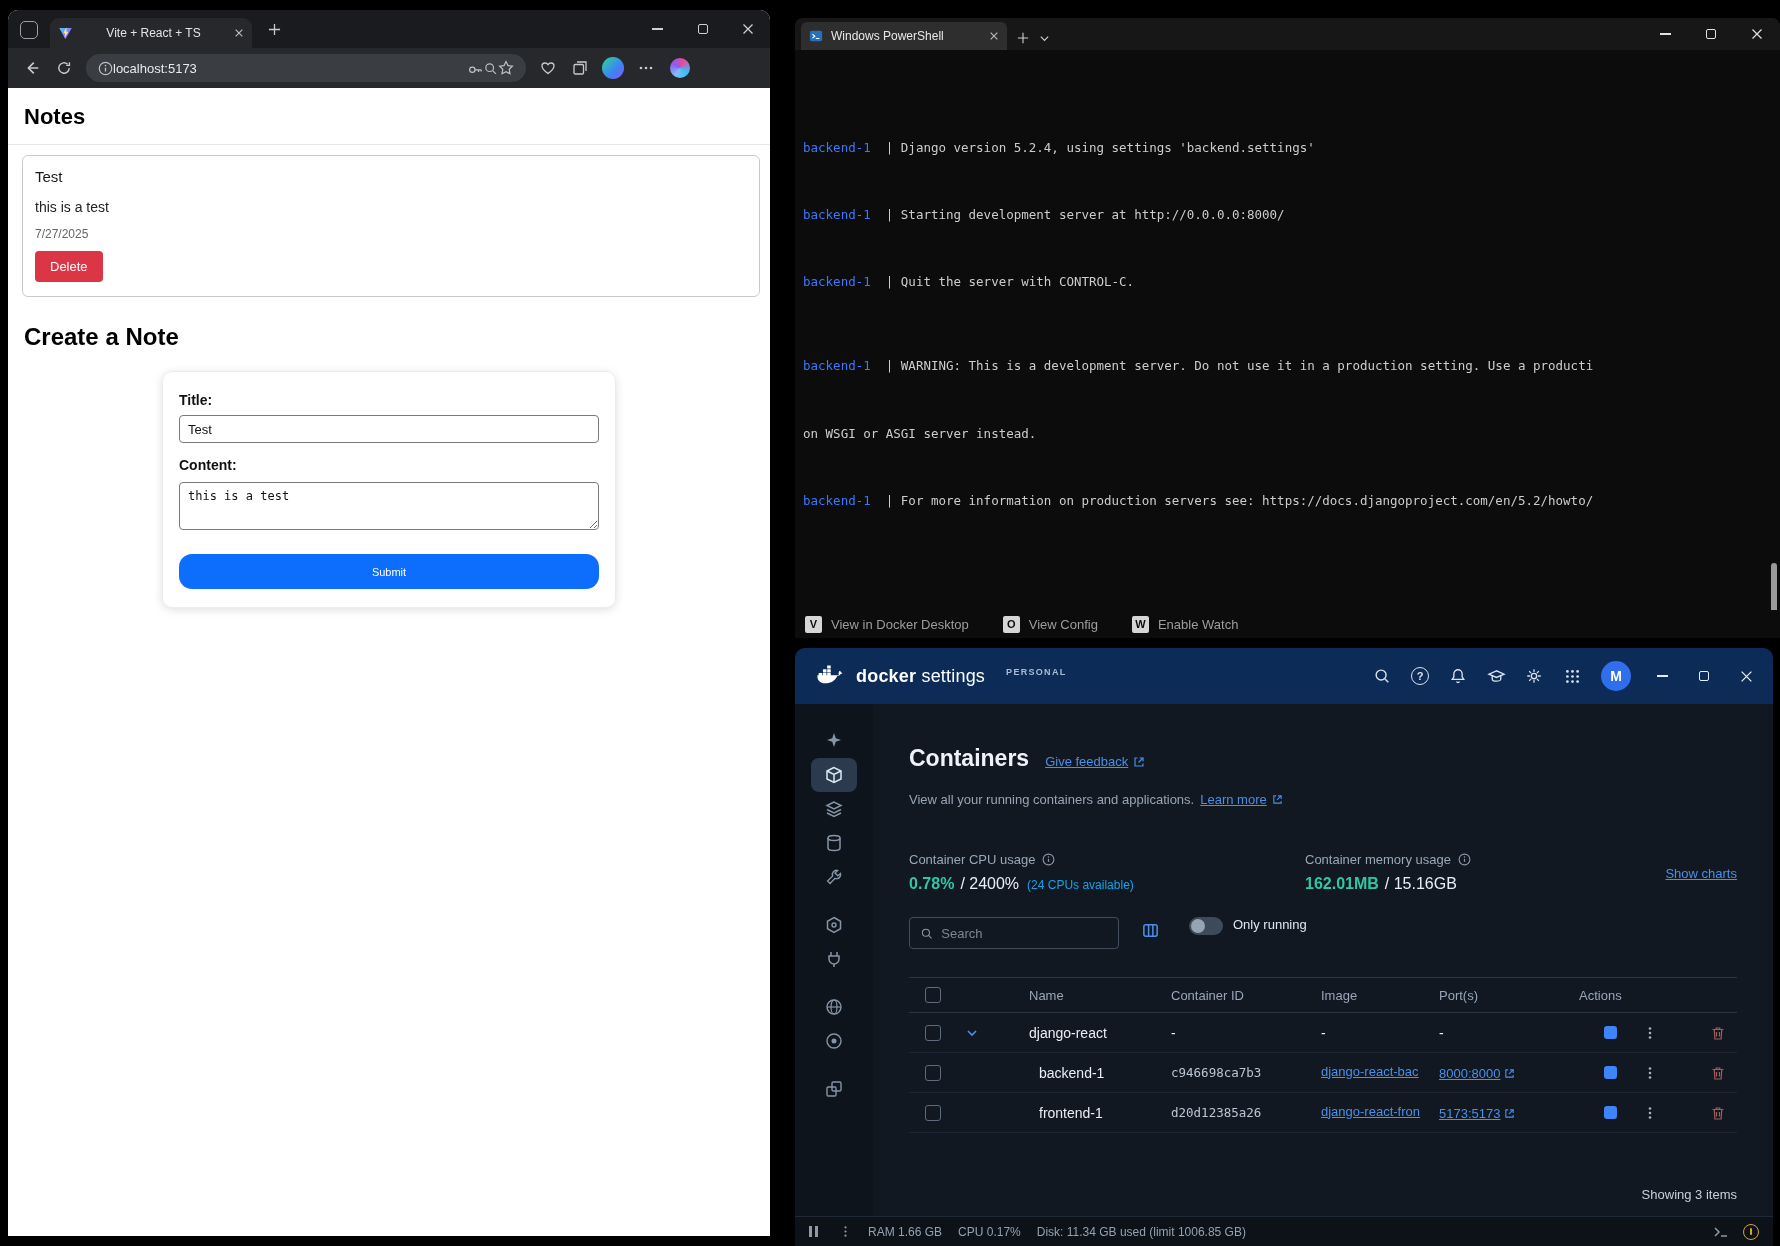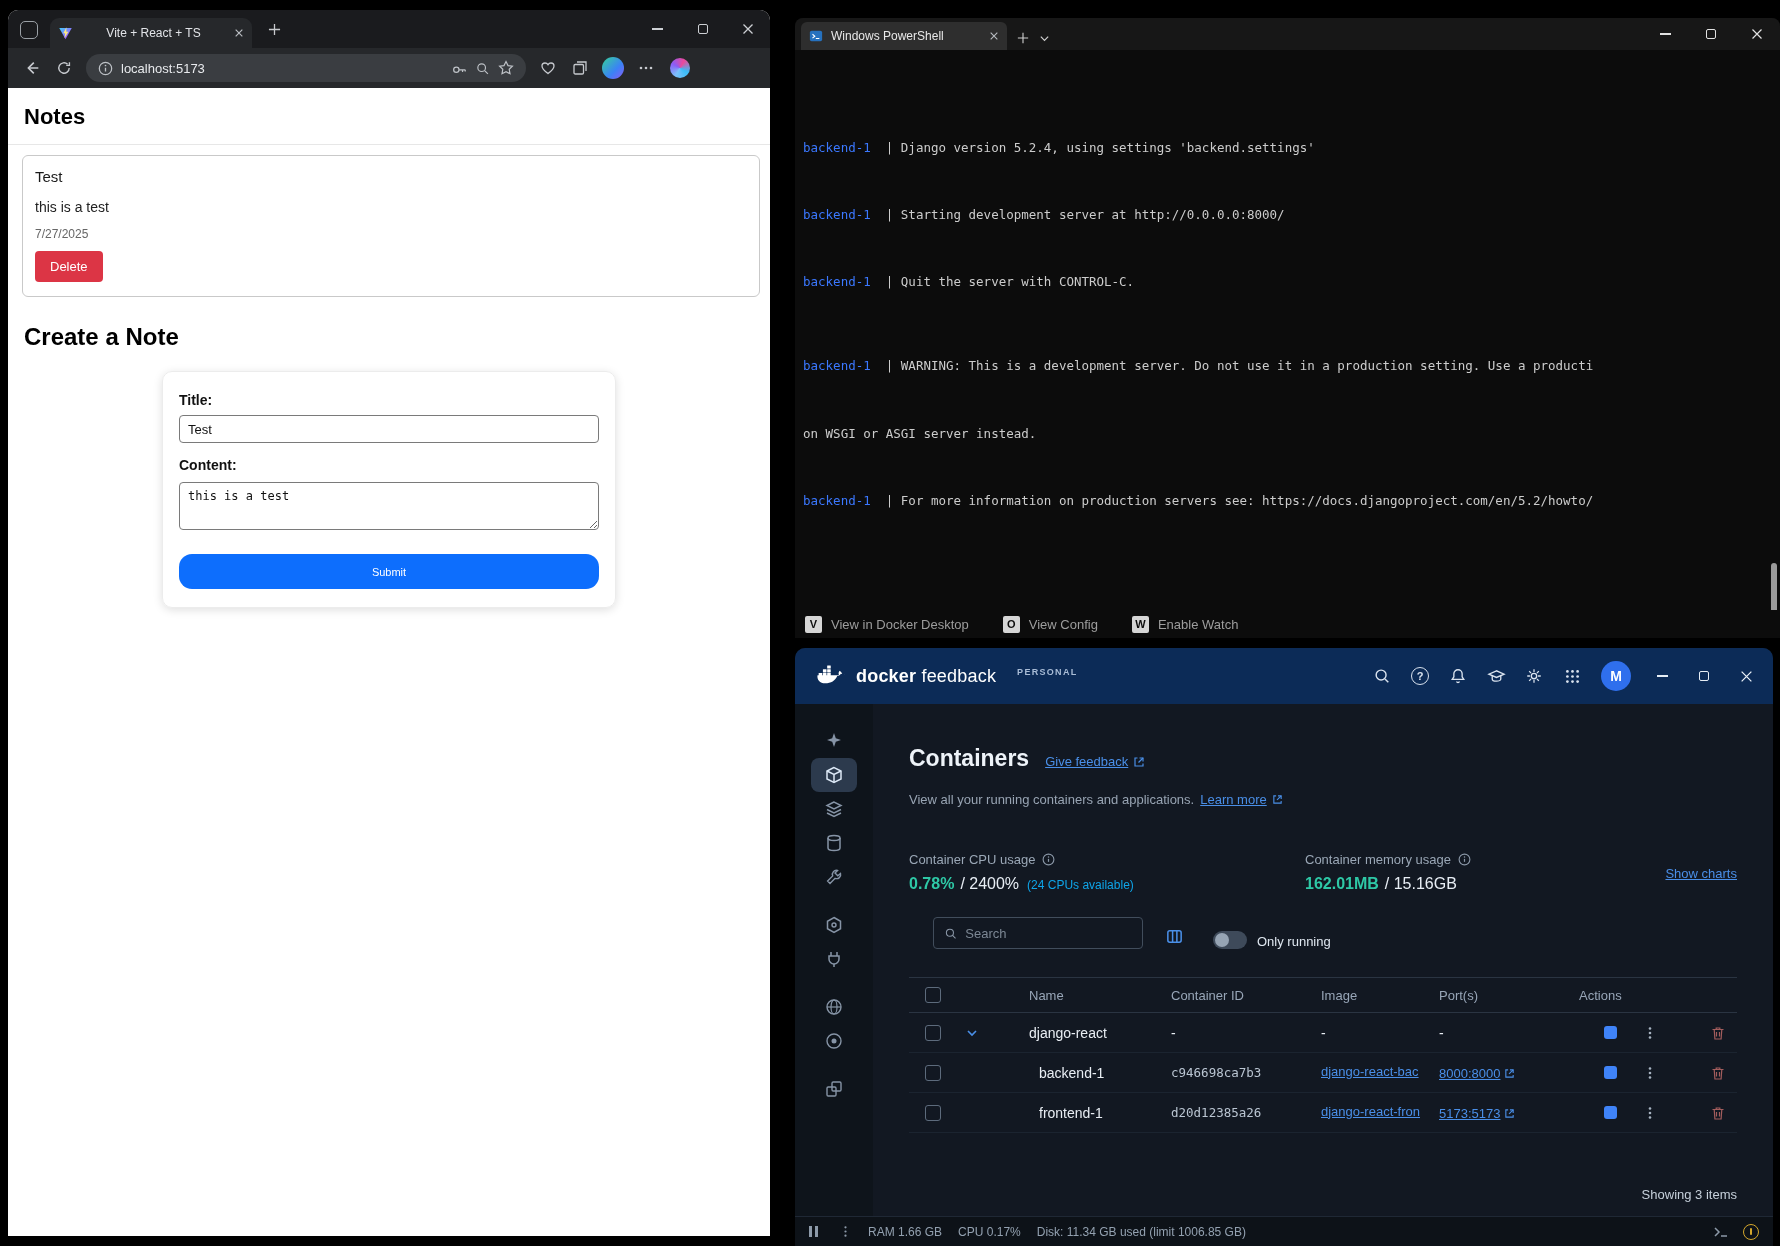--- a/index.html
+++ b/index.html
@@ -21,21 +21,21 @@
   .b-icon-btn { display:grid; place-items:center; color:#b9bdc2; }
   .b-newtab { margin:0 0 7px 10px; width:24px; height:24px; display:grid; place-items:center; color:#c8cacd; }
   .b-controls { position:absolute; right:0; top:0; height:38px; display:flex; }
   .b-ctl { width:45px; height:100%; display:grid; place-items:center; color:#cdd0d4; }
   .glyph-min { width:11px; height:1.6px; background:currentColor; }
   .glyph-max { width:10px; height:10px; border:1.3px solid currentColor; border-radius:2px; }
 
   .b-navbar { height:40px; background:#26282b; display:flex; align-items:center; padding:0 10px; gap:4px; }
   .b-nav-ico { width:28px; height:28px; display:grid; place-items:center; color:#c6c9ce; }
   .b-pill { width:440px; height:28px; background:#3a3d41; border-radius:14px;
-    display:flex; align-items:center; gap:8px; padding:0 12px; margin:0 4px; }
+    display:flex; align-items:center; padding:0 12px; margin:0 4px; }
   .b-url { color:#e8eaed; font-size:13px; flex:1; }
   .pill-ico { color:#bdc1c6; display:grid; place-items:center; }
   .b-avatar { width:22px; height:22px; border-radius:50%; background:linear-gradient(135deg,#34d399,#3b82f6 60%,#8b5cf6); margin:0 4px; }
   .b-copilot { width:20px; height:20px; border-radius:50%;
     background:conic-gradient(from 210deg,#7cc0fa,#8b5cf6,#ec4899,#38bdf8,#7cc0fa); margin:0 6px; }
 
   .b-content { position:absolute; top:78px; left:0; right:0; bottom:0; background:#fff; color:#111; overflow:hidden; }
   .notes-h1 { font-size:22px; font-weight:700; color:#000; margin:16px 0 14px 16px; }
   .notes-divider { border-bottom:1px solid #e7e7e7; }
   .note-card { margin:10px 10px 0 14px; border:1px solid #c9c9c9; border-radius:6px; padding:12px 12px 14px; }
@@ -107,21 +107,21 @@
   .d-link { color:var(--accent-blue,#4a8fe8); font-size:13px; text-decoration:underline; cursor:pointer;
     display:inline-flex; align-items:center; gap:5px; }
   .d-sub { margin-top:20px; font-size:13px; color:#98a4b3; display:flex; align-items:center; gap:6px; }
   .d-stats { margin-top:45px; display:flex; position:relative; }
   .d-stat:first-child { width:396px; }
   .d-stat-label { font-size:13px; color:#9aa7b6; display:flex; align-items:center; gap:7px; }
   .d-stat-value { margin-top:8px; font-size:16px; color:#e8eef5; display:flex; align-items:baseline; gap:6px; }
   .d-stat-value .teal { color:var(--stat-teal,#2ec8a6); font-weight:600; }
   .d-stat-note { font-size:12px; color:#0ea5e9; margin-left:2px; }
   .d-showcharts { position:absolute; right:0; top:14px; }
-  .d-searchrow { margin-top:24px; display:flex; align-items:flex-end;margin-left:24px; }
+  .d-searchrow { margin-top:24px; display:flex; align-items:flex-start; }
   .d-search { width:210px; height:32px; border:1px solid #414d5c; border-radius:4px; background:transparent;
     display:flex; align-items:center; gap:8px; padding:0 10px; color:#8b98a8; }
   .d-search input { background:transparent; border:none; outline:none; color:#dfe7f0; font-size:13px;
     width:100%; font-family:inherit; }
   .d-search input::placeholder { color:#7c8794; }
   .d-colsbtn { margin-left:18px; color:var(--accent-blue,#4a8fe8); display:grid; place-items:center;
     width:26px; height:26px; cursor:pointer; }
   .d-toggle { margin-left:26px; width:34px; height:18px; border-radius:9px; background:#3e4a5a; position:relative; cursor:pointer; }
   .d-toggle .knob { position:absolute; left:2px; top:2px; width:14px; height:14px; border-radius:50%; background:#96a4b4; }
   .d-toggle-label { margin-left:10px; font-size:13px; color:#dfe7f0; }
@@ -413,21 +413,21 @@
               <rect x="2" y="9.5" width="4.3" height="3.8" rx=".4"></rect>
               <rect x="7.1" y="9.5" width="4.3" height="3.8" rx=".4"></rect>
               <rect x="12.2" y="9.5" width="4.3" height="3.8" rx=".4"></rect>
               <rect x="7.1" y="4.9" width="4.3" height="3.8" rx=".4"></rect>
               <rect x="12.2" y="4.9" width="4.3" height="3.8" rx=".4"></rect>
               <rect x="12.2" y="0.3" width="4.3" height="3.8" rx=".4"></rect>
               <path d="M34.6 11.4c-.9-.6-2.8-.8-4.3-.5-.2-1.4-1-2.6-2.4-3.7l-.8-.5-.5.8c-.7 1-1 2.7-.2 4-.4.3-1.3.6-2.4.6H.6c-.4 2.2.2 5 1.9 6.9 1.6 1.9 4.1 2.8 7.3 2.8 7 0 12.2-3.2 14.6-9.1 1 0 3 0 4-2 .1-.1.2-.3.2-.3z"></path>
             </g>
           </svg>
         </span>
-        <span class="d-brand"><span class="bold">docker</span> <span>feedback</span></span>
+        <span class="d-brand"><span class="bold">docker</span> <span>settings</span></span>
         <span class="d-plan">PERSONAL</span>
       </span>
       <div class="d-tb-right">
         <span class="d-tb-ico">
           <svg width="18" height="18" viewBox="0 0 20 20">
               <circle cx="9" cy="9" r="5.5" fill="none" stroke="currentColor" stroke-width="1.6"></circle>
               <path d="M13.3 13.3L17 17" stroke="currentColor" stroke-width="1.6"></path>
             </svg>
         </span>
         <span class="d-tb-ico">

